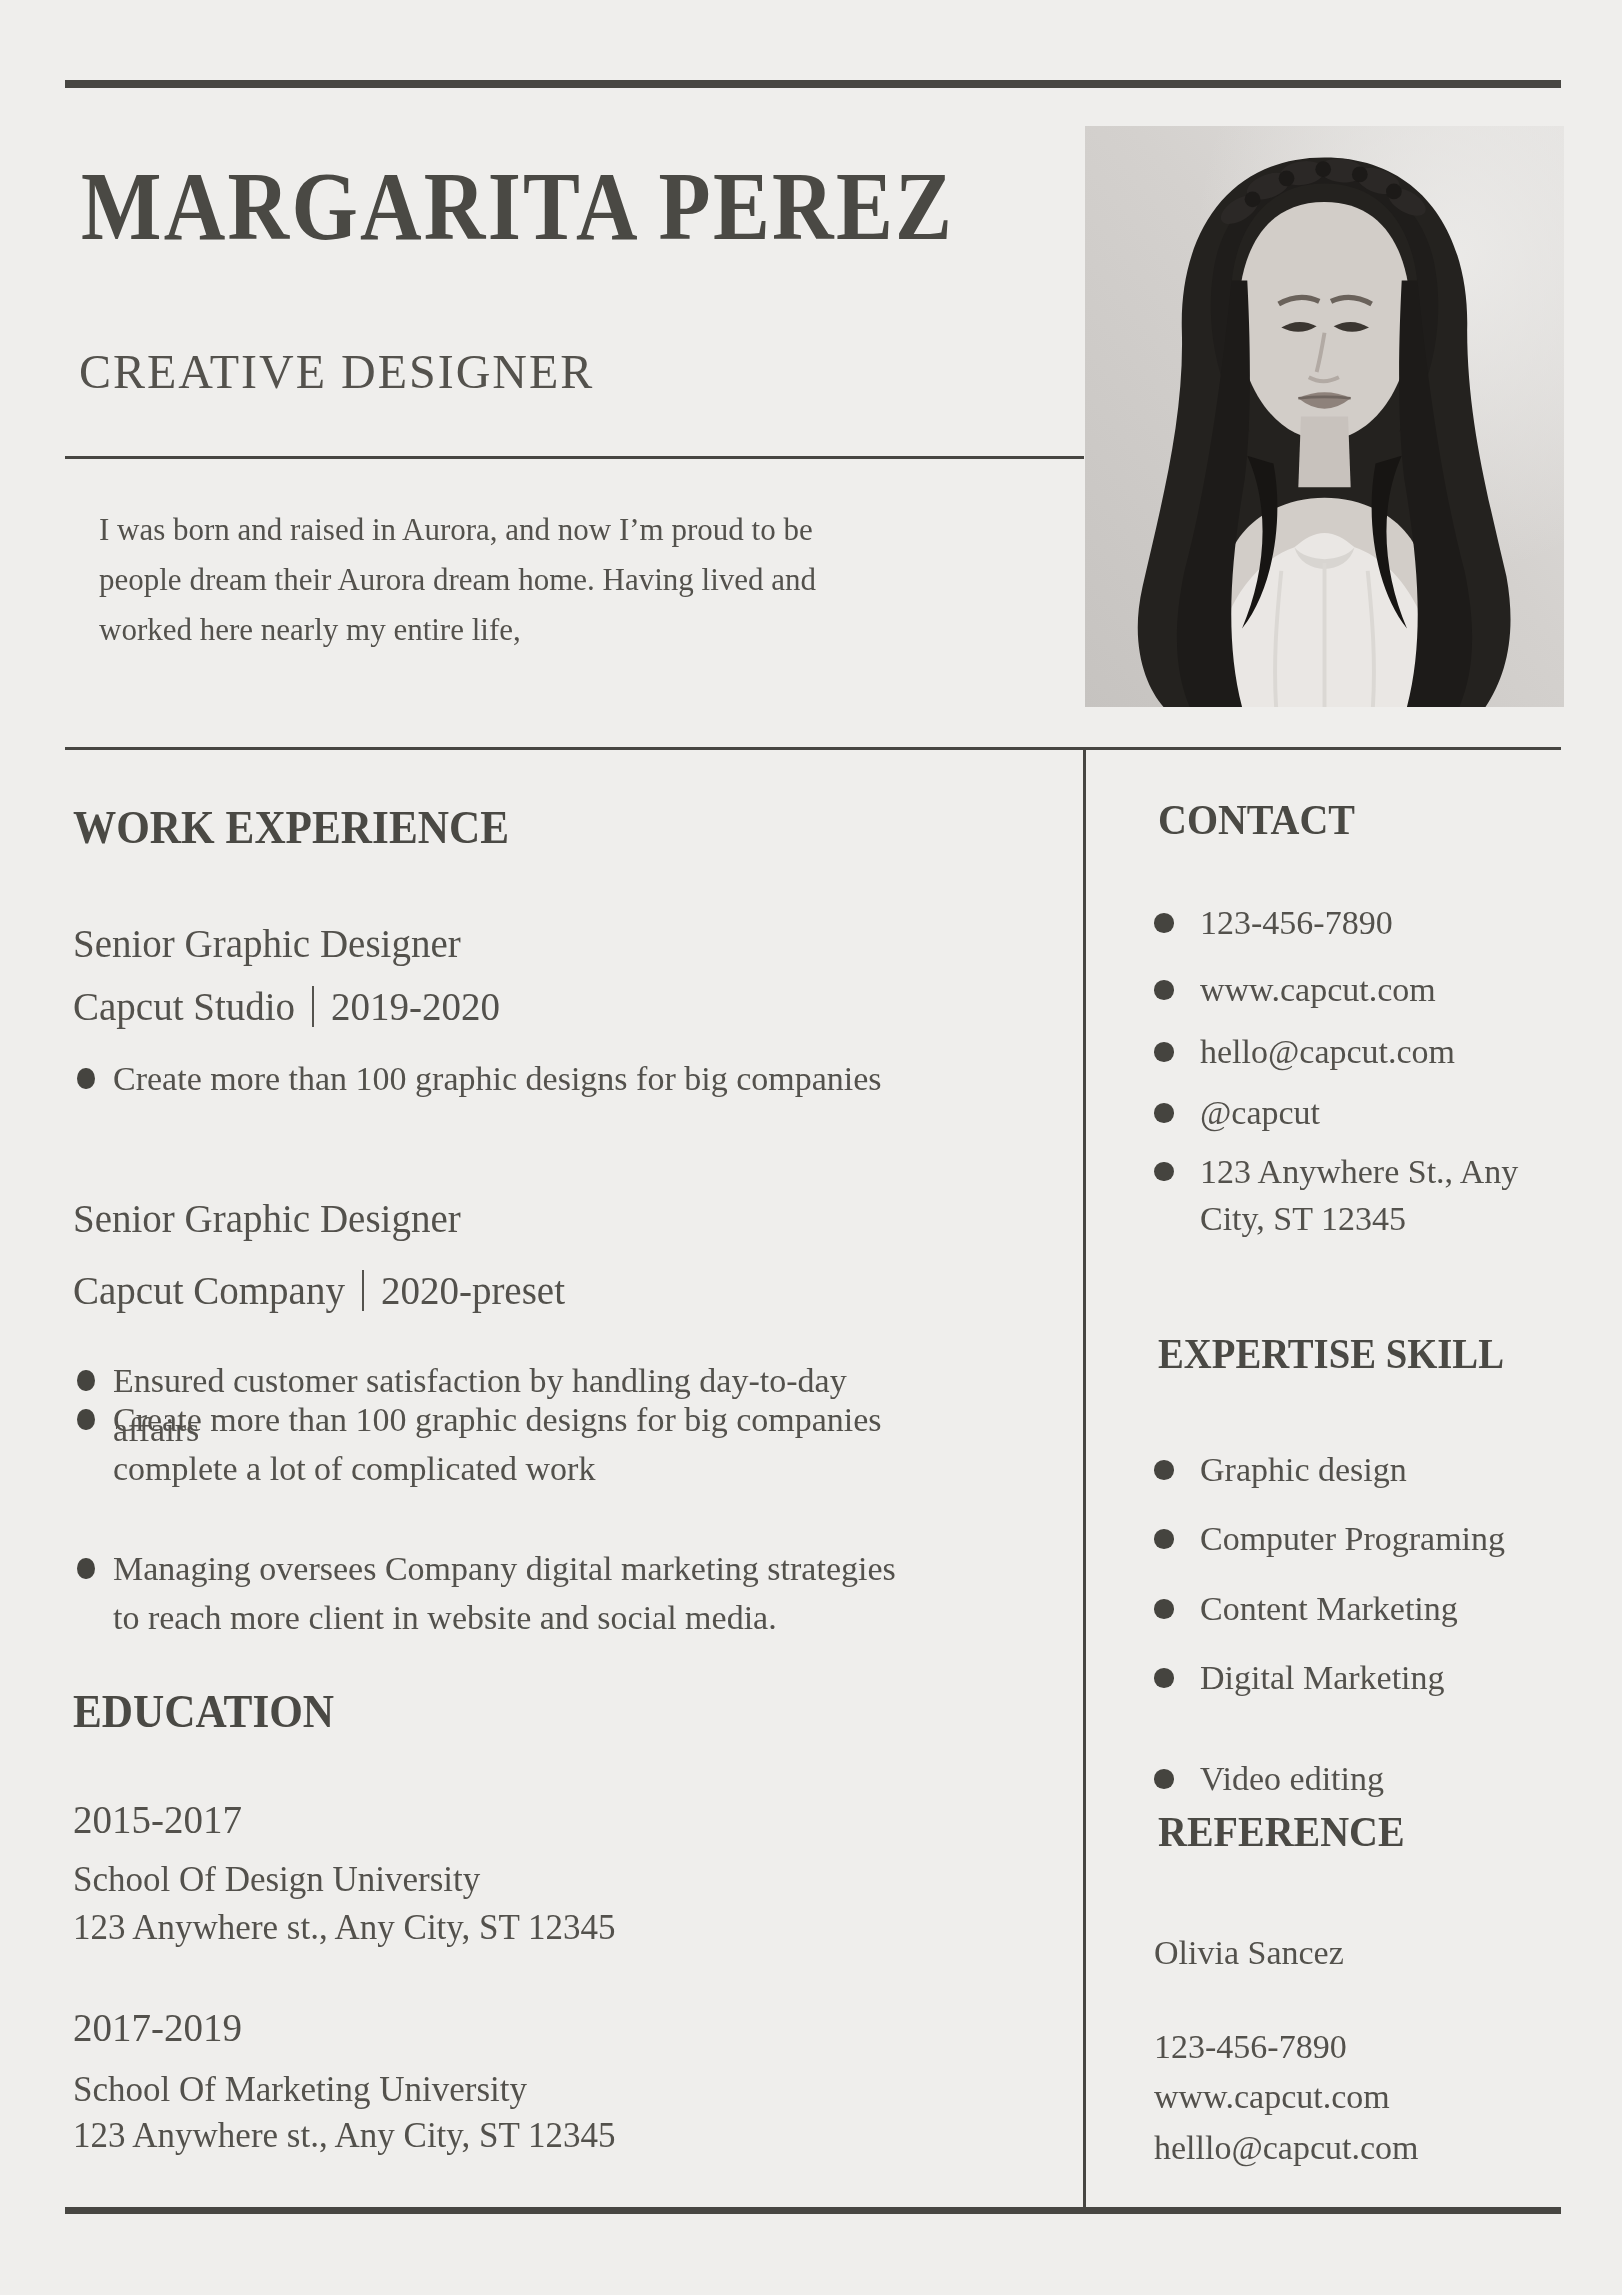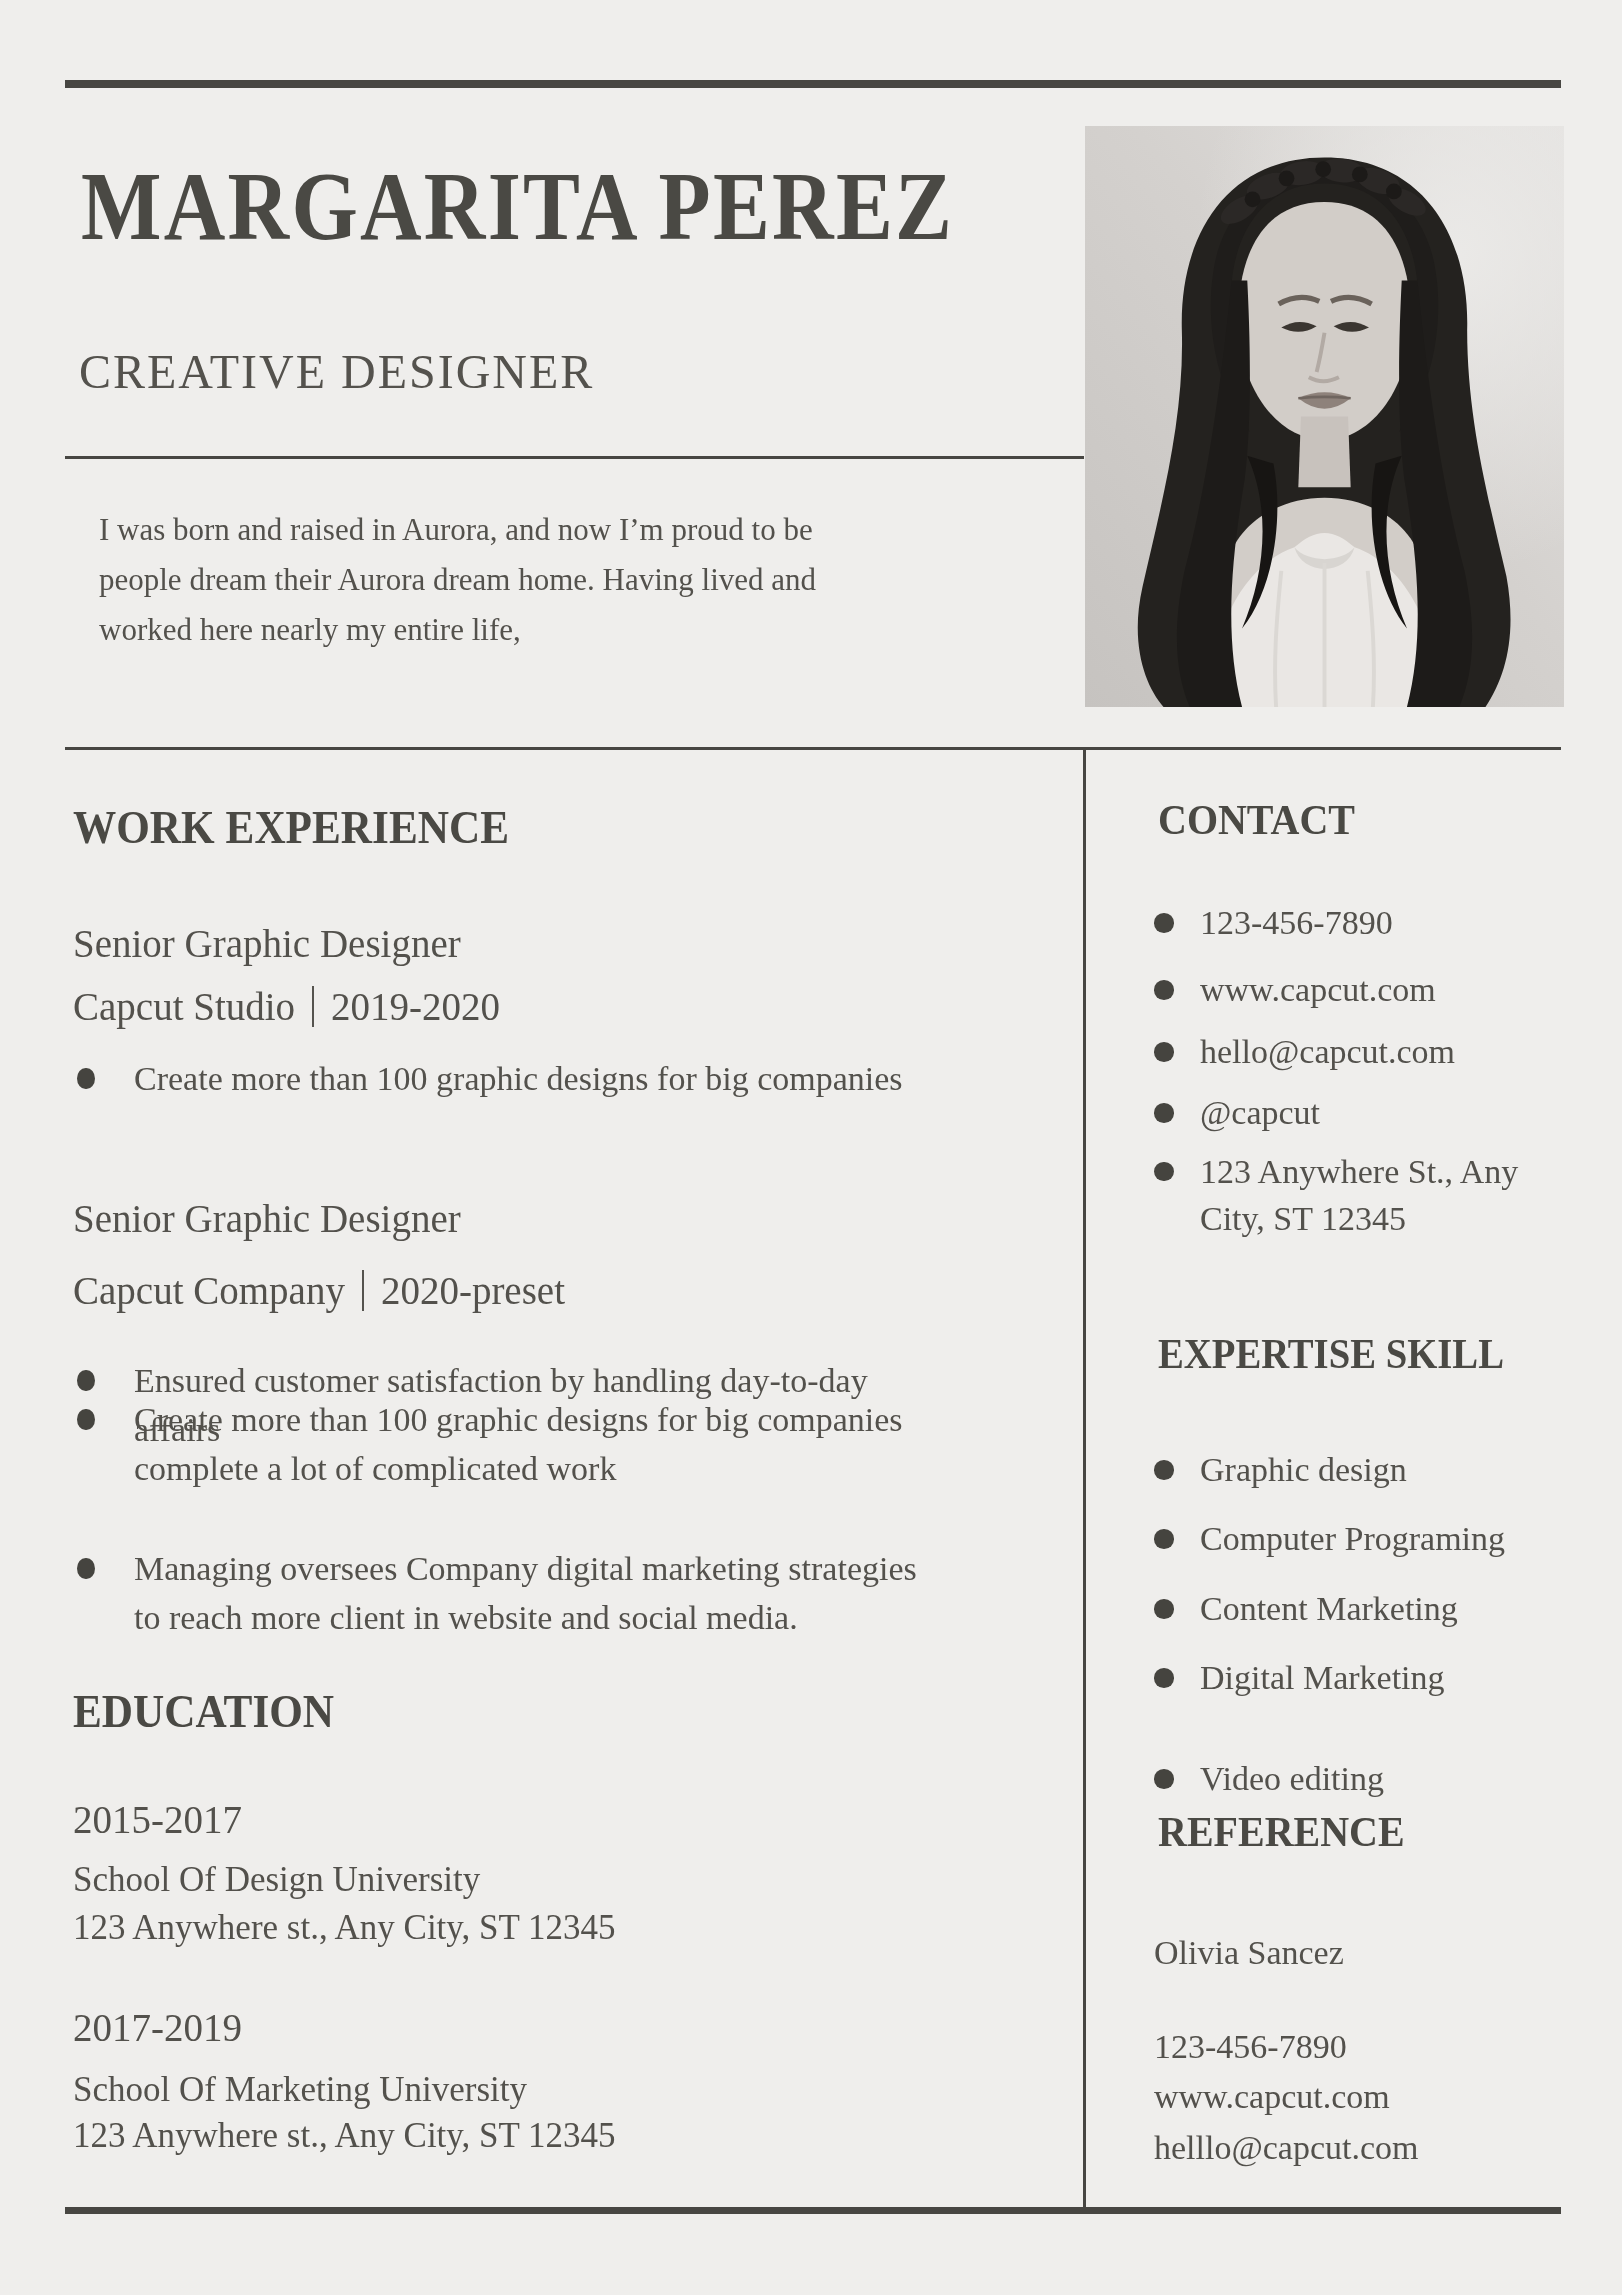--- a/index.html
+++ b/index.html
@@ -21,21 +21,21 @@
   .h-left{font-size:47px;font-weight:700;line-height:1;transform:scaleX(.92);
           transform-origin:left top;white-space:nowrap;}
   .h-right{font-size:43px;font-weight:700;line-height:1;transform:scaleX(.93);
           transform-origin:left top;white-space:nowrap;}
 
   
   .jobtitle{left:73px;font-size:39px;line-height:43px;white-space:nowrap;}
   .jobline{left:73px;height:46px;display:flex;align-items:center;font-size:39px;white-space:nowrap;}
   .vsep{display:inline-block;width:0;height:41px;border-left:2px solid #55534e;margin:0 17px;}
   .wb{left:73px;width:851px;font-size:34px;line-height:49px;}
-  .wb .bt{display:block;margin-left:61px;max-width:785px;}
+  .wb .bt{display:block;margin-left:40px;max-width:785px;}
   .wb .dot{position:absolute;left:3.9px;top:13.7px;width:17.7px;height:21.6px;border-radius:50%;background:#45443f;}
   .eduyear{left:73px;font-size:39px;line-height:43px;white-space:nowrap;}
   .eduline{left:73px;font-size:35px;line-height:39px;white-space:nowrap;}
 
   
   .ritem{left:1154px;width:419px;font-size:34px;line-height:49px;}
   .ritem .bt{display:block;margin-left:46px;max-width:366px;}
   .ritem.two .bt{line-height:47px;}
   .ritem .dot{position:absolute;left:0;top:15px;width:19.6px;height:19.6px;border-radius:50%;background:#45443f;}
   .rplain{left:1154px;font-size:34px;line-height:42px;white-space:nowrap;}

